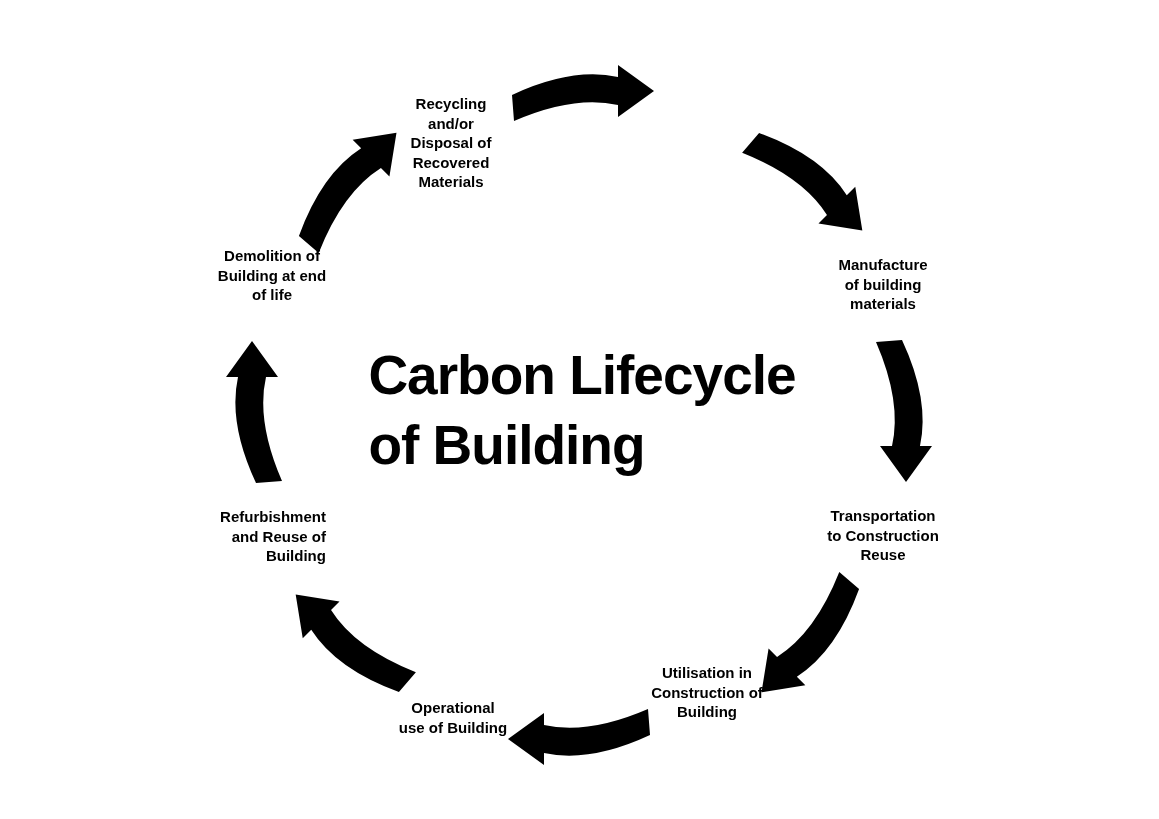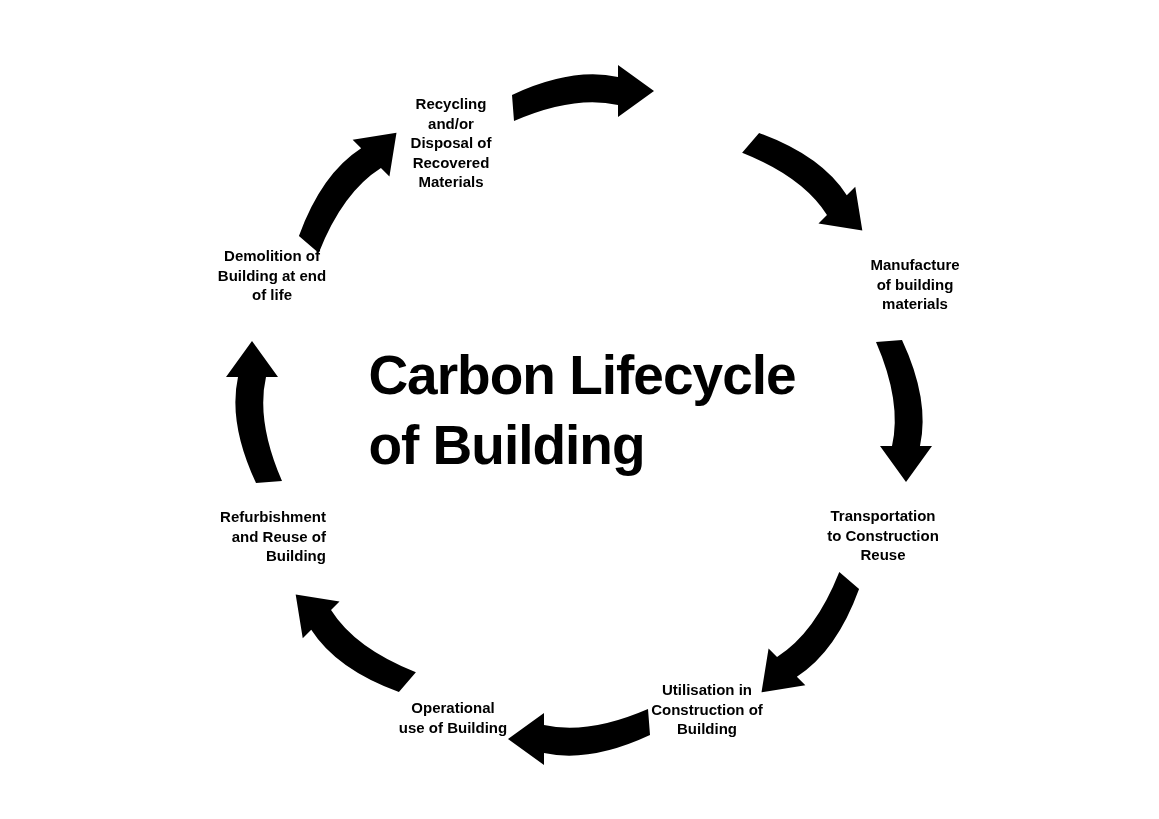--- a/index.html
+++ b/index.html
@@ -62,29 +62,29 @@
   <div class="cycle-title">Carbon Lifecycle
 of Building</div>
 
   <div class="stage-label" style="left:451px; top:99px;margin-top:44px;">Recycling
 and/or
 Disposal of
 Recovered
 Materials</div>
 
 
-  <div class="stage-label" style="left:883px; top:284px;margin-left:32px;">Manufacture
+  <div class="stage-label" style="left:883px; top:284px;">Manufacture
 of building
 materials</div>
 
   <div class="stage-label" style="left:883px; top:535px;">Transportation
 to Construction
 Reuse</div>
 
-  <div class="stage-label" style="left:707px; top:709px;">Utilisation in
+  <div class="stage-label" style="left:707px; top:692px;">Utilisation in
 Construction of
 Building</div>
 
   <div class="stage-label" style="left:453px; top:717px;">Operational
 use of Building</div>
 
   <div class="stage-label" style="left:273px; top:536px;text-align:right;">Refurbishment
 and Reuse of
 Building</div>
 

